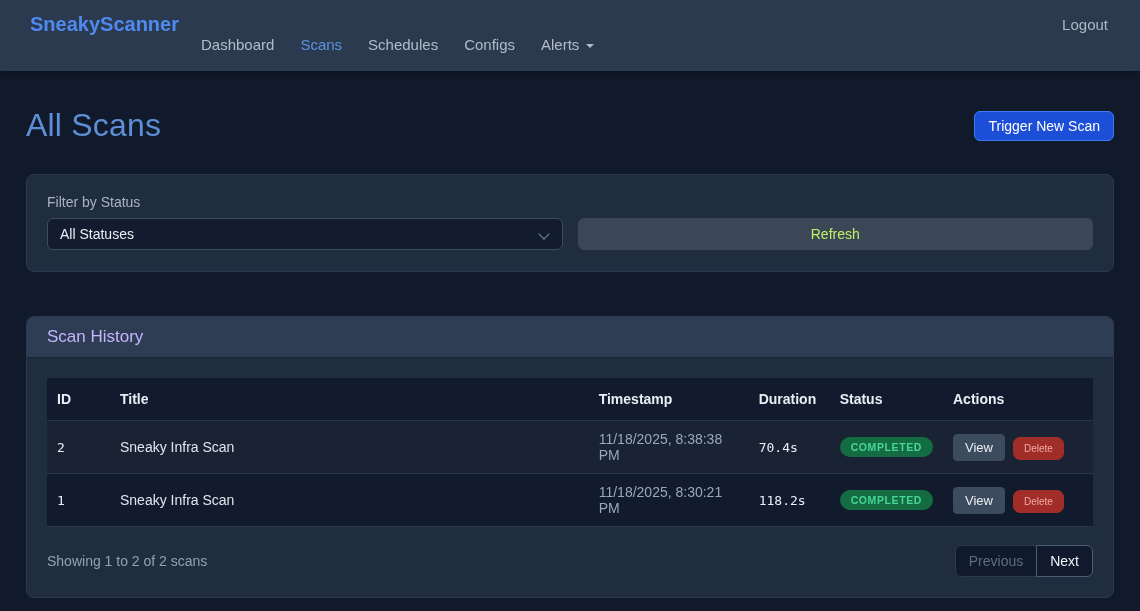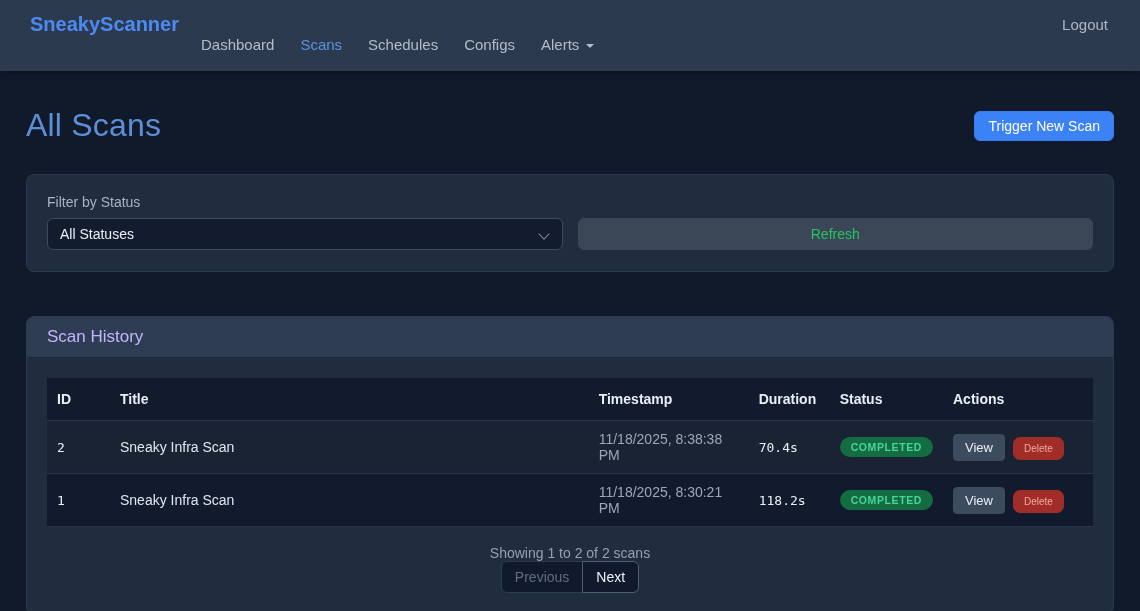--- a/index.html
+++ b/index.html
@@ -33,21 +33,21 @@
     border-top:4.5px solid #b3bdc8;
   }
   .nav-spacer { flex:1; }
   .logout { color:#aeb8c3; font-size:15px; padding-top:3px; }
 
   
   .container { padding:0 26px; }
   .page-header { display:flex; justify-content:space-between; align-items:center; margin-top:36px; margin-bottom:30px; }
   .page-title { font-size:32px; font-weight:400; color:#5e8fd6; letter-spacing:0.2px; }
   .btn-primary {
-    background:#3b82f6; color:#fff; border:1px solid #3d7bf4;
+    background:#1d4ed8; color:#fff; border:1px solid #3d7bf4;
     font-size:14px; padding:6px 13px; border-radius:6px;
   }
 
   
   .filter-card {
     background:#202d3f;
     border:1px solid #2b3950;
     border-radius:8px;
     padding:19px 20px 21px 20px;
     display:flex; gap:15px;
@@ -68,21 +68,21 @@
     cursor:pointer;
   }
   .chevron-down {
     position:absolute; right:14px; top:11px;
     width:8px; height:8px;
     border-right:1.8px solid #78889b; border-bottom:1.8px solid #78889b;
     transform:rotate(45deg);
   }
   .btn-refresh {
     height:32px; width:100%;
-    background:#3b4757; color:#22c55e;
+    background:#3b4757; color:#bef264;
     border:1px solid #3b4757; border-radius:6px;
     font-size:14px;
   }
 
   
   .history-card {
     background:#202d3f;
     border:1px solid #2b3950;
     border-radius:8px;
     overflow:hidden;
@@ -123,21 +123,21 @@
     border:1px solid #3d4b5e; border-radius:4px;
     padding:5px 11px; font-size:13px;
   }
   .btn-delete {
     background:#a02d28; color:#f1a9a4;
     border:1px solid #a02d28; border-radius:7px;
     padding:5px 10px; font-size:10px;
     margin-left:8px;
   }
 
-  .table-footer { display:flex; justify-content:space-between; align-items:center; margin-top:18px;flex-direction:column; }
+  .table-footer { display:flex; justify-content:space-between; align-items:center; margin-top:18px; }
   .summary-text { font-size:14px; color:#93a1b1; }
   .pagination { display:flex; }
   .page-btn { font-size:14px; padding:7px 13px; background:#101a2c; }
   .page-prev {
     color:#5e6e80; border:1px solid #2c3a4e;
     border-radius:6px 0 0 6px; cursor:default;
   }
   .page-next {
     color:#eef2f7; border:1px solid #4d5d73;
     border-radius:0 6px 6px 0; margin-left:-1px;

